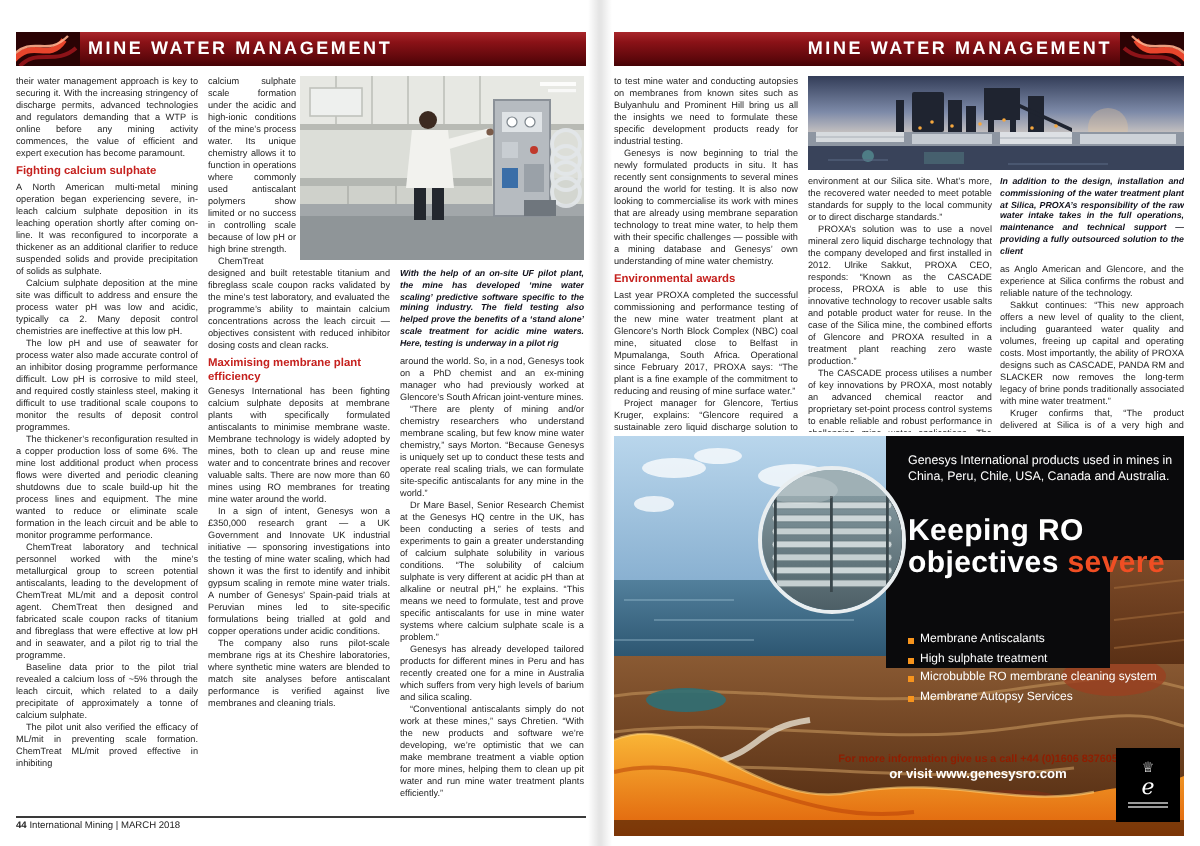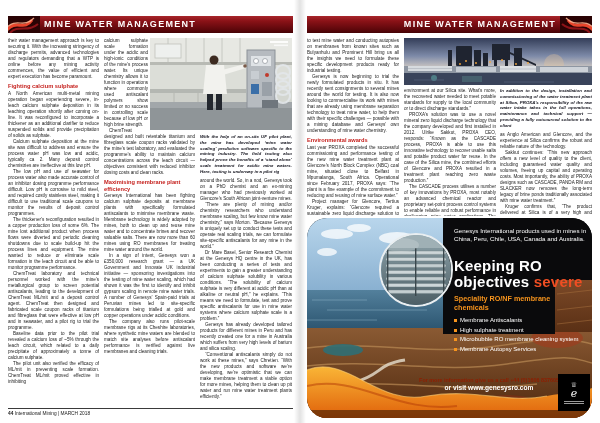--- a/index.html
+++ b/index.html
@@ -27,21 +27,21 @@
   .red-head{color:#c5211e;font-weight:bold;font-size:5.7px;line-height:6.6px;margin:3px 0 1px 0;text-align:left;}
   .caption{font-weight:bold;font-style:italic;font-size:4.4px;line-height:5.8px;color:#10101a;margin:0 0 3px 0;}
   .photo-wrap-spacer{float:right;width:47px;height:94px;}
   
   .photo{position:absolute;overflow:hidden;}
   
   #left-footer-rule{position:absolute;left:8px;top:408px;width:285px;border-top:1px solid #3a3a3a;}
   #left-footer{position:absolute;left:8px;top:411px;font-size:4.8px;color:#222;}
   #left-footer .pgnum{font-weight:bold;}
   
-  #ad{position:absolute;left:307px;top:218px;width:285px;height:200px;overflow:hidden;background:#0a0a0c;border-radius:20px;}
+  #ad{position:absolute;left:307px;top:218px;width:285px;height:200px;overflow:hidden;background:#0a0a0c;}
   #ad-bg{position:absolute;left:0;top:0;}
   #ad-circle{position:absolute;left:72px;top:15px;width:74px;height:74px;border-radius:50%;
              overflow:hidden;border:2px solid #e9eef0;box-sizing:border-box;z-index:3;}
   .ad-text{position:absolute;z-index:4;}
   #ad-intro{left:147px;top:9px;width:133px;color:#fff;font-size:6.2px;line-height:7.8px;}
   #ad-headline{left:147px;top:40px;color:#fff;font-weight:bold;font-size:15px;line-height:16px;letter-spacing:.2px;}
   #ad-headline .accent{color:#f04e23;}
   #ad-subhead{left:147px;top:77px;width:115px;color:#f7941d;font-weight:bold;font-size:7.2px;line-height:8.6px;}
   #ad-bullets{left:147px;top:99px;width:130px;color:#fff;font-size:6px;line-height:7px;}
   .ad-bullet{margin-bottom:2.6px;display:flex;}
@@ -331,21 +331,20 @@
     <div class="ad-text" id="ad-intro">Genesys International products used in mines in China, Peru, Chile, USA, Canada and Australia.</div>
 
     <div class="ad-text" id="ad-headline">
       <div><span>Keeping RO</span></div>
       <div>
         <span>objectives</span>
         <span class="accent">severe</span>
       </div>
     </div>
 
-    <div class="ad-text" id="ad-subhead">Speciality RO/NF membrane chemicals</div>
 
     <div class="ad-text" id="ad-bullets">
       <div class="ad-bullet">
         <span class="bullet-sq"></span>
         <span>Membrane Antiscalants</span>
       </div>
       <div class="ad-bullet">
         <span class="bullet-sq"></span>
         <span>High sulphate treatment</span>
       </div>

